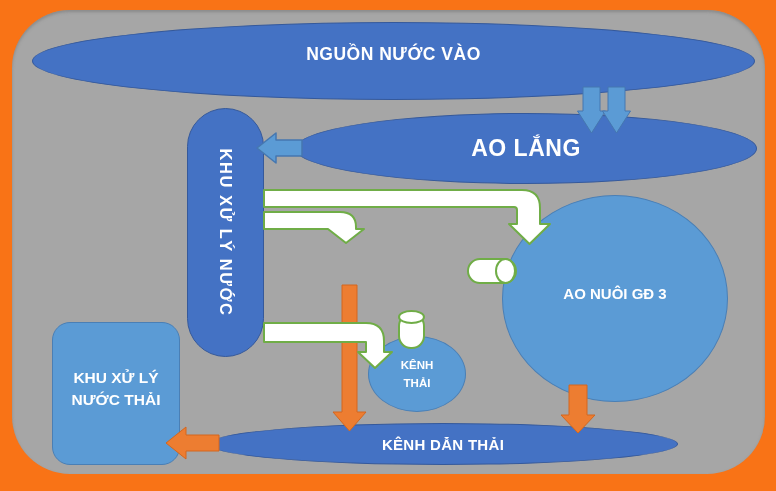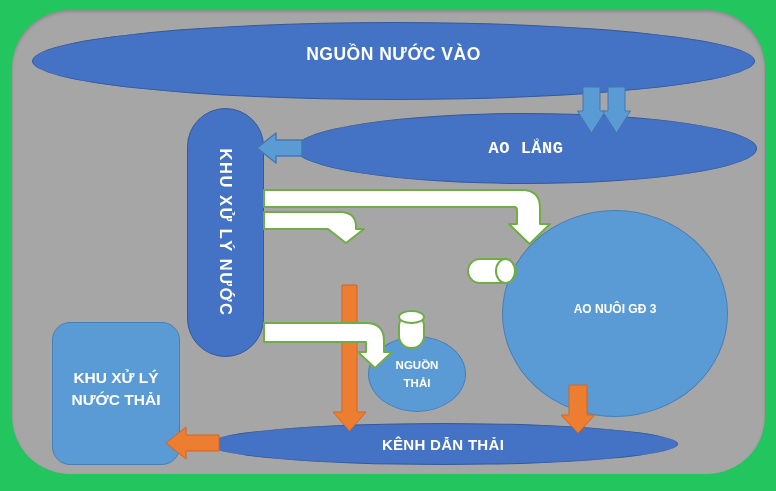--- a/index.html
+++ b/index.html
@@ -1,43 +1,43 @@
 <!DOCTYPE html>
 <html><head>
 <meta charset="utf-8">
 <style>
   html,body{margin:0;padding:0;background:#ffffff;}
   #canvas{
-    position:relative;width:776px;height:491px;background:#22c55e;overflow:hidden;
+    position:relative;width:776px;height:491px;background:#f97316;overflow:hidden;
     font-family:"Liberation Sans","DejaVu Sans",sans-serif;
   }
   .abs{position:absolute;}
   #site-boundary{
     left:12px;top:10px;width:753px;height:464px;
     background:#a6a6a6;border-radius:58px;
     box-shadow:inset 0 2px 3px rgba(120,120,120,.6);
     z-index:1;
   }
   .shape{
     display:flex;align-items:center;justify-content:center;
     color:#ffffff;font-weight:bold;text-align:center;z-index:2;
   }
   .dark{background:#4472c4;border:1.5px solid #35599b;box-sizing:border-box;}
   .light{background:#5b9bd5;border:1.5px solid #4a7fb5;box-sizing:border-box;}
   .ellipse{border-radius:50%;}
   #node-source{left:32px;top:22px;width:723px;height:78px;font-size:17.5px;letter-spacing:.5px;}
   #node-source .lbl{margin-top:-14px;}
-  #node-settling{left:295px;top:113px;width:462px;height:71px;font-size:17px;letter-spacing:.5px;font-family:Liberation Mono, monospace;}
+  #node-settling{left:295px;top:113px;width:462px;height:71px;font-size:23px;letter-spacing:.5px;}
   #node-treatment{left:187px;top:108px;width:77px;height:249px;border-radius:40px;}
   #node-treatment .vtext{
     transform:rotate(90deg);white-space:nowrap;font-size:16.5px;letter-spacing:1.5px;font-weight:bold;
   }
   #node-stage2{left:340px;top:208px;width:142px;height:117px;font-size:14.5px;line-height:20px;}
   #node-stage2 .lbl{margin-top:-8px;}
-  #node-stage3{left:502px;top:210px;width:226px;height:207px;font-size:12px;}
+  #node-stage3{left:502px;top:195px;width:226px;height:207px;font-size:15px;}
   #node-stage3 .lbl{margin-top:-10px;}
   #node-nursery{left:368px;top:336px;width:98px;height:76px;font-size:11.5px;line-height:18px;}
   #node-wastewater{left:52px;top:322px;width:128px;height:143px;border-radius:18px;font-size:15.5px;line-height:22px;}
   #node-wastewater .lbl{margin-top:-10px;}
   #node-canal{left:208px;top:423px;width:470px;height:42px;font-size:15px;letter-spacing:.3px;}
   #arrow-layer{left:0;top:0;width:776px;height:491px;z-index:3;pointer-events:none;}
   .cyl{box-sizing:border-box;background:#ffffff;border:2px solid #70ad47;z-index:4;}
   #pipe-23-body{left:467px;top:258px;width:50px;height:26px;border-radius:13px;}
   #pipe-23-cap{left:495px;top:258px;width:21px;height:26px;border-radius:50%;}
   #pipe-2n-body{left:398px;top:313px;width:27px;height:36px;border-radius:13px;}
@@ -62,21 +62,21 @@
     <span class="vtext">KHU XỬ LÝ NƯỚC</span>
   </div>
 
 
   <div id="node-stage3" class="abs shape light ellipse">
     <span class="lbl">AO NUÔI GĐ 3</span>
   </div>
 
   <div id="node-nursery" class="abs shape light ellipse">
     <span class="lbl">
-      <span>NGUỒN</span><br>
+      <span>KÊNH</span><br>
       <span>THẢI</span>
     </span>
   </div>
 
   <div id="node-wastewater" class="abs shape light">
     <span class="lbl">
       <span>KHU XỬ LÝ</span><br>
       <span>NƯỚC THẢI</span>
     </span>
   </div>

